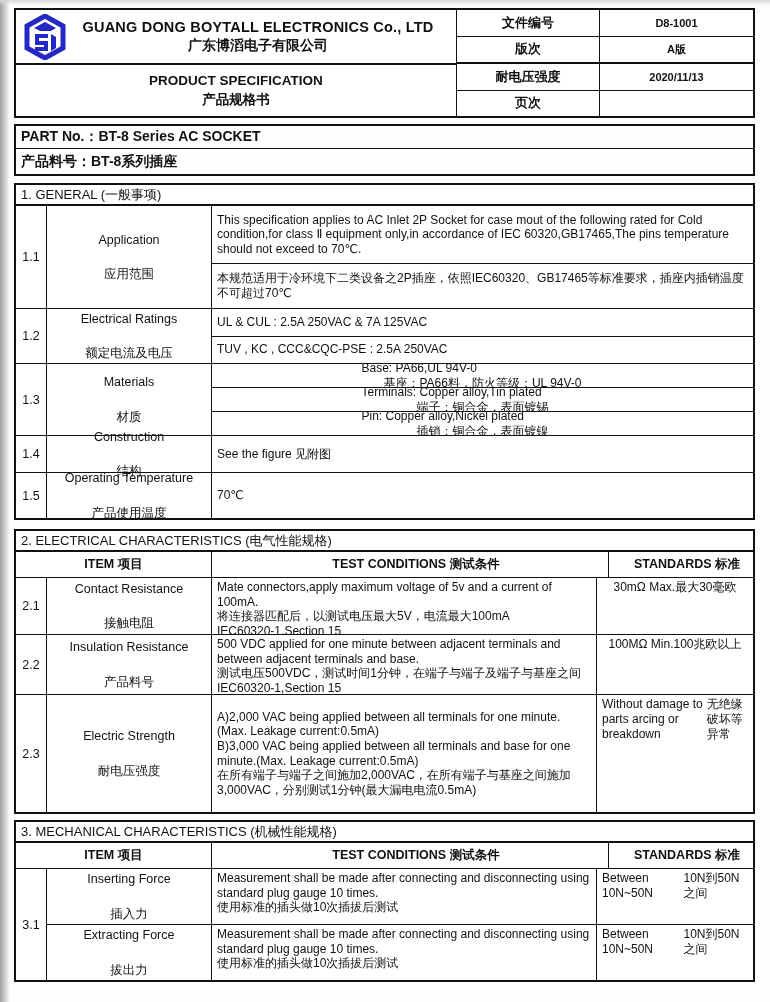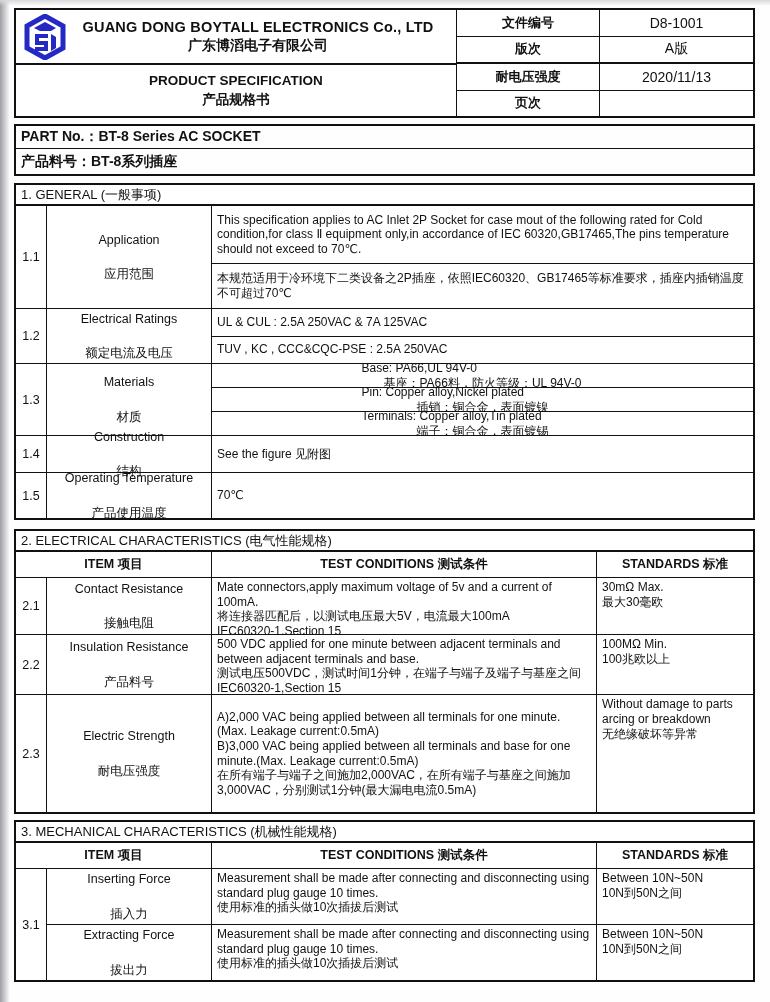--- a/index.html
+++ b/index.html
@@ -21,21 +21,21 @@
   .c-cn { font-weight: bold; font-size: 14px; margin-top: 2px; }
   .hdr-spec { flex: 1; display: flex; flex-direction: column; justify-content: center; align-items: center; }
   .spec-en { font-weight: bold; font-size: 13.5px; }
   .spec-cn { font-weight: bold; font-size: 13.5px; margin-top: 3px; }
   .hdr-right { flex: 1; display: flex; flex-direction: column; }
   .hdr-row { display: flex; flex: 1; border-bottom: 1px solid #111; }
   .hdr-row.thick { border-bottom: 2px solid #111; }
   .hdr-row:last-child { border-bottom: none; }
   .hdr-label { width: 143px; border-right: 1px solid #111; display: flex; align-items: center; justify-content: center;
                font-weight: bold; font-size: 13px; }
-  .hdr-value { flex: 1; display: flex; align-items: center; justify-content: center; font-weight: normal; font-size: 14px; }
+  .hdr-value { flex: 1; display: flex; align-items: center; justify-content: center; font-weight: bold; font-size: 11px; }
 
   
   .part-box { border: 2px solid #111; margin-top: 6px; }
   .part-row { height: 23px; display: flex; align-items: center; padding-left: 5px;
               font-weight: bold; font-size: 14px; border-bottom: 1px solid #111; }
   .part-row:last-child { border-bottom: none; height: 25px; }
 
   
   .sec { border: 2px solid #111; margin-top: 7px; background: #fff; }
   .sec2 { margin-top: 9px; }
@@ -51,28 +51,28 @@
               flex: 0 0 auto; gap: 18px; }
   .col-content { flex: 1; display: flex; flex-direction: column; overflow: hidden; }
   .sub { border-bottom: 1px solid #111; padding: 2px 5px; font-size: 12px; line-height: 1.22;
          display: flex; flex-direction: column; justify-content: center; overflow: hidden; }
   .sub:last-child { border-bottom: none; }
   .pair { display: flex; align-items: center; }
   .pair .en { width: 242px; flex: 0 0 auto; }
   .pair .cn { flex: 1; }
 
   
-  .chead { display: flex; height: 26px; border-bottom: 1px solid #111; font-weight: bold; font-size: 12.5px; }
+  .chead { display: flex; height: 26px; border-bottom: 1px solid #111; font-weight: bold; font-size: 12.5px; gap: 12px; }
   .chead .h-item { width: 196px; border-right: 1px solid #111; display: flex; align-items: center; justify-content: center; }
   .chead .h-cond { width: 385px; border-right: 1px solid #111; display: flex; align-items: center; justify-content: center; }
   .chead .h-std  { flex: 1; display: flex; align-items: center; justify-content: center; }
   .col-cond { width: 385px; flex: 0 0 auto; border-right: 1px solid #111; padding: 2px 5px; font-size: 12px;
               line-height: 1.22; overflow: hidden; }
-  .col-std { flex: 1; padding: 2px 5px; font-size: 12px; line-height: 1.25; display: flex; flex-direction: column;
-             justify-content: flex-start; overflow: hidden; }
+  .col-std { flex: 1; padding: 2px 5px; font-size: 12px; line-height: 1.25; display: flex; flex-direction: row;
+             justify-content: center; overflow: hidden; }
   .cond-line { margin: 0; }
   .grp { display: flex; }
   .grp .col-num { align-self: stretch; }
   .grp-rows { flex: 1; display: flex; flex-direction: column; }
   .grp-rows .g-subrow { display: flex; border-bottom: 1px solid #111; }
   .grp-rows .g-subrow:last-child { border-bottom: none; }
 </style>
 </head>
 <body>
 
@@ -159,26 +159,26 @@
         <div class="col-item">
           <span>Materials</span>
           <span>材质</span>
         </div>
         <div class="col-content">
           <div class="sub pair" style="flex:1">
             <span class="en">Base: PA66,UL 94V-0</span>
             <span class="cn">基座：PA66料，防火等级：UL 94V-0</span>
           </div>
           <div class="sub pair" style="flex:1">
+            <span class="en">Terminals: Copper alloy,Tin plated</span>
+            <span class="cn">端子：铜合金，表面镀锡</span>
+          </div>
+          <div class="sub pair" style="flex:1">
             <span class="en">Pin: Copper alloy,Nickel plated</span>
             <span class="cn">插销：铜合金，表面镀镍</span>
-          </div>
-          <div class="sub pair" style="flex:1">
-            <span class="en">Terminals: Copper alloy,Tin plated</span>
-            <span class="cn">端子：铜合金，表面镀锡</span>
           </div>
         </div>
       </div>
 
       <div class="g-row" style="height:37px">
         <div class="col-num">1.4</div>
         <div class="col-item">
           <span>Construction</span>
           <span>结构</span>
         </div>

